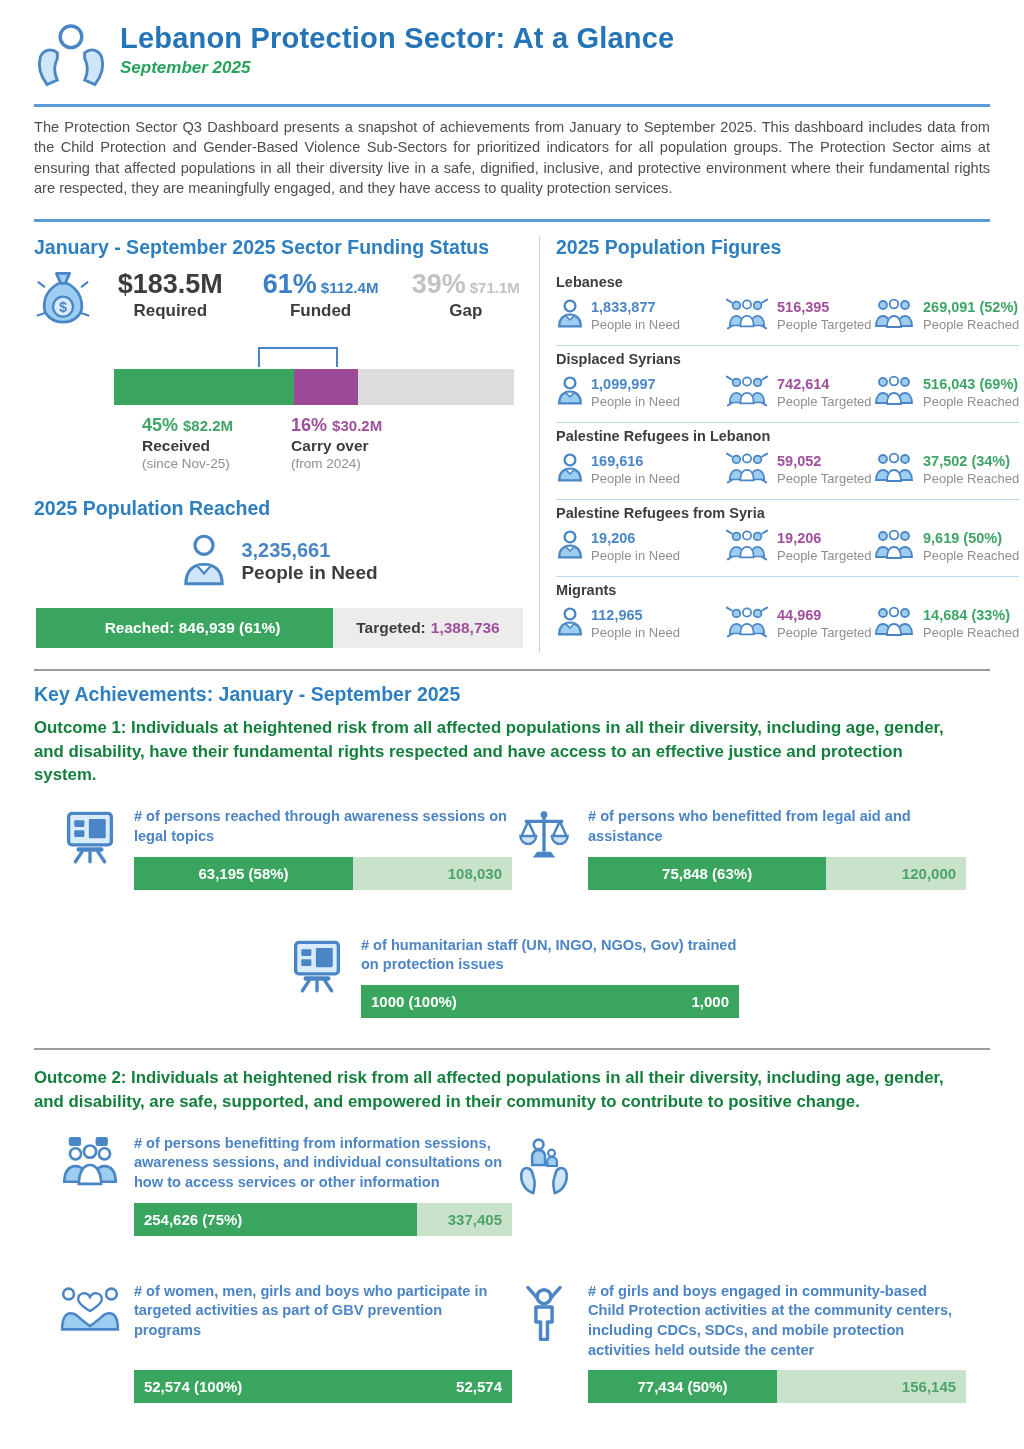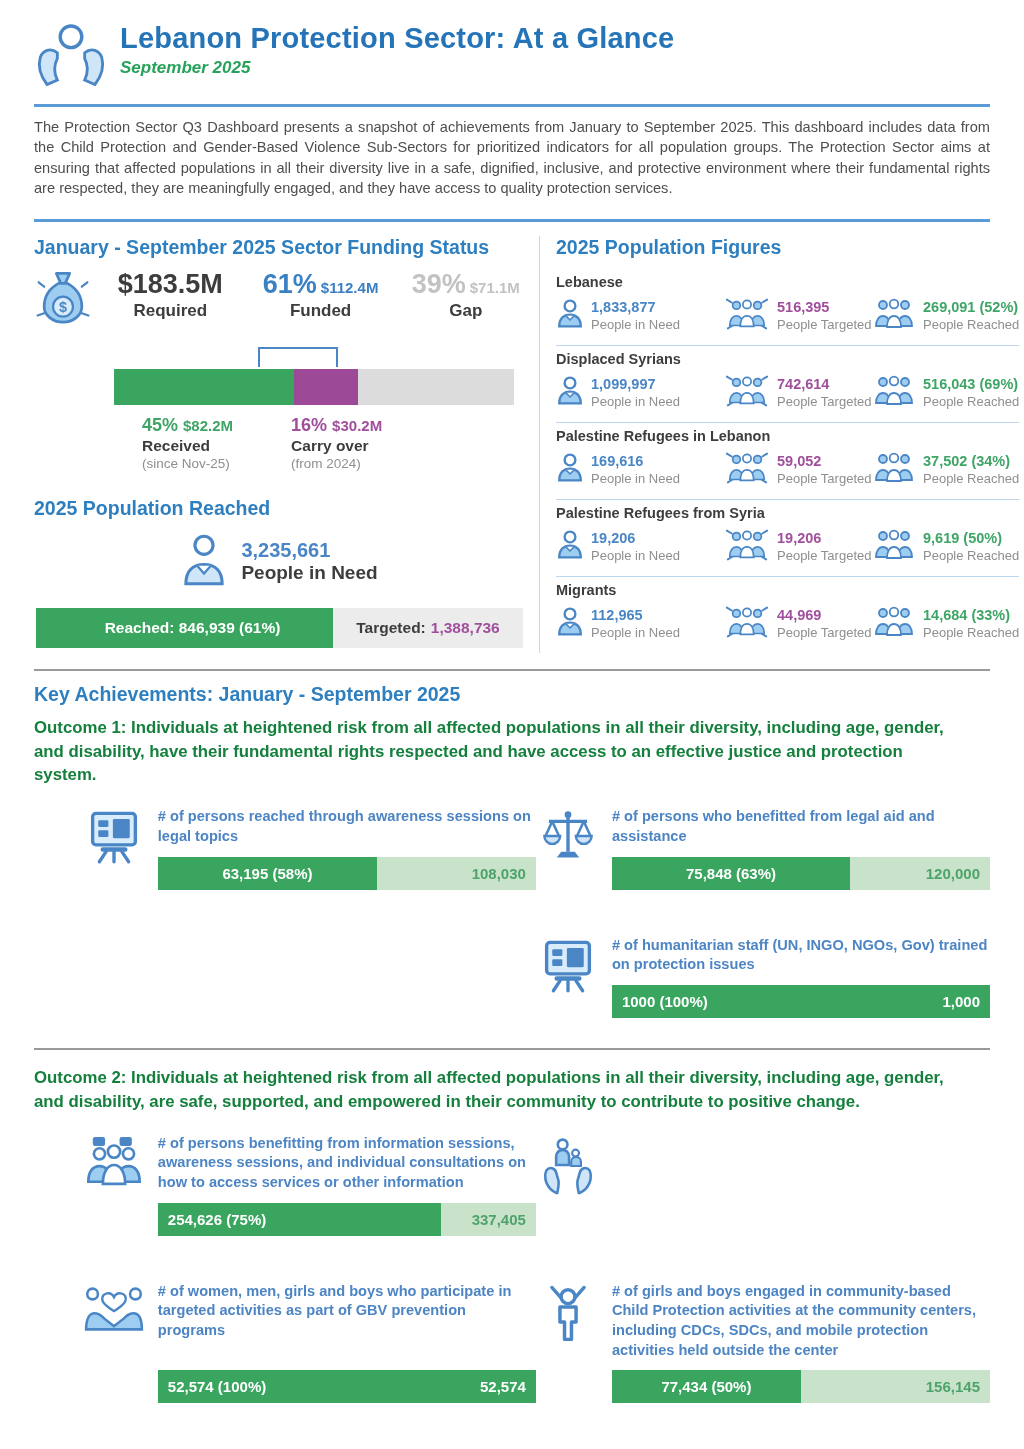--- a/index.html
+++ b/index.html
@@ -66,21 +66,21 @@
   .gstat.c1 { width:168px; } .gstat.c2 { width:148px; } .gstat.c3 { flex:1; }
   .gtext { display:flex; flex-direction:column; line-height:1.2; }
   .gnum { font-size:14.5px; font-weight:bold; white-space:nowrap; }
   .glabel { font-size:13px; color:#8f8f8f; white-space:nowrap; }
   .gnum.nblue { color:#4a86c5; } .gnum.npurple { color:#a04f9d; } .gnum.ngreen { color:#3fa566; }
 
   
   .rule-gray { border:0; border-top:2px solid #9a9a9a; margin:16px 34px 0; }
   .ach { padding:12px 34px 0; }
   .outcome { font-size:16.8px; font-weight:bold; color:#15803d; line-height:1.42; margin:10px 0 20px; max-width:930px; }
-  .grid { display:flex; flex-wrap:wrap; justify-content:flex-end; row-gap:46px; margin-bottom:30px; }
+  .grid { display:flex; flex-wrap:wrap; justify-content:center; row-gap:46px; margin-bottom:30px; }
   .ind { width:47.5%; display:flex; gap:12px; }
   .ind-icon { width:64px; flex:none; display:flex; justify-content:center; align-items:flex-start; padding-top:2px; }
   .ind-main { flex:1; display:flex; flex-direction:column; }
   .ind-label { color:#4d85c4; font-weight:bold; font-size:14.6px; line-height:1.35; margin-bottom:10px; }
   .ind-bar { margin-top:auto; height:33px; background:#c8e3c9; position:relative; display:flex; }
   .ind-fill { background:#3aa55f; height:100%; position:relative; }
   .reached { position:absolute; left:0; top:0; height:100%; width:100%; display:flex; align-items:center;
              justify-content:center; color:#fff; font-weight:bold; font-size:15px; white-space:nowrap; }
   .target { position:absolute; right:10px; top:0; height:100%; display:flex; align-items:center;
             color:#4ea36b; font-weight:bold; font-size:15px; }

